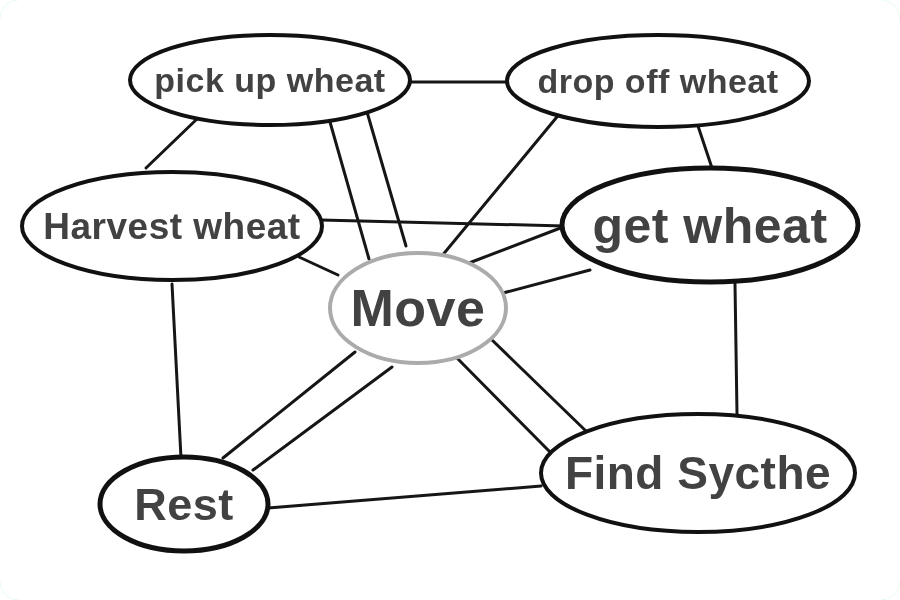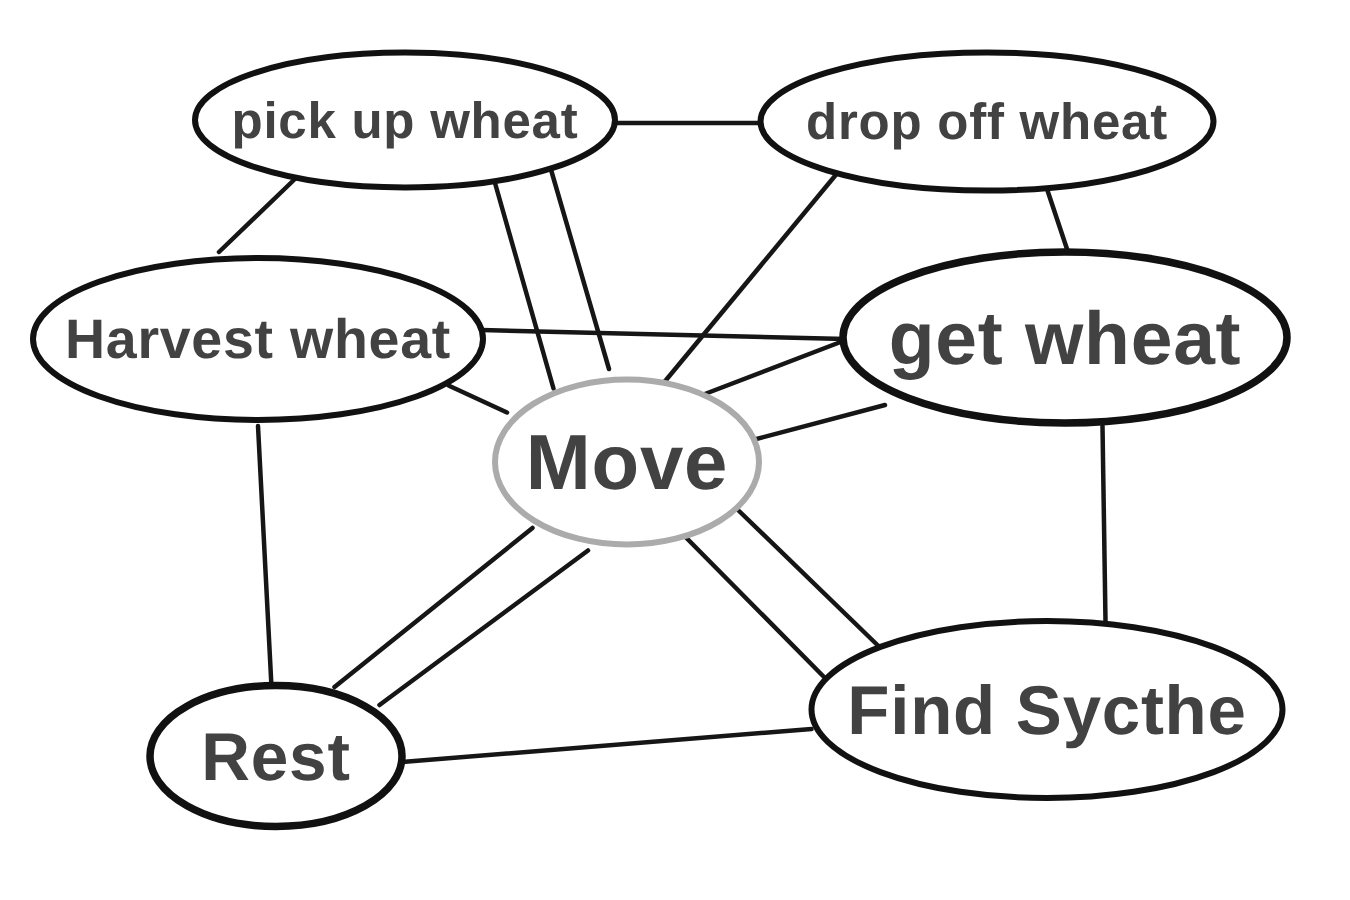--- a/index.html
+++ b/index.html
@@ -7,20 +7,21 @@
     padding: 0;
     background: #ffffff;
   }
   .stage {
     position: relative;
     width: 900px;
     height: 600px;
     background: #86efac;
     overflow: hidden;
     font-family: "Liberation Sans", sans-serif;
+    border-radius: 19px;
   }
   .stage svg {
     display: block;
     width: 900px;
     height: 600px;
   }
   .stage svg text {
     font-family: "Liberation Sans", sans-serif;
     font-weight: bold;
     letter-spacing: 0.5px;

